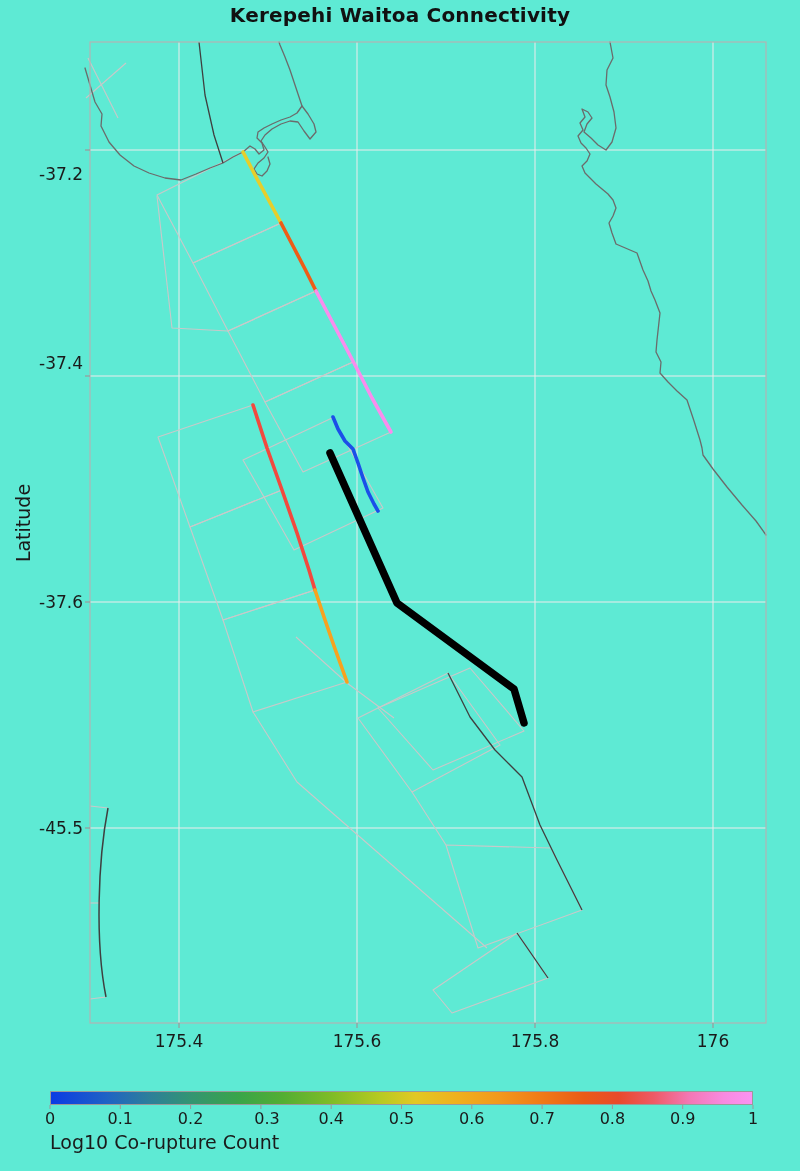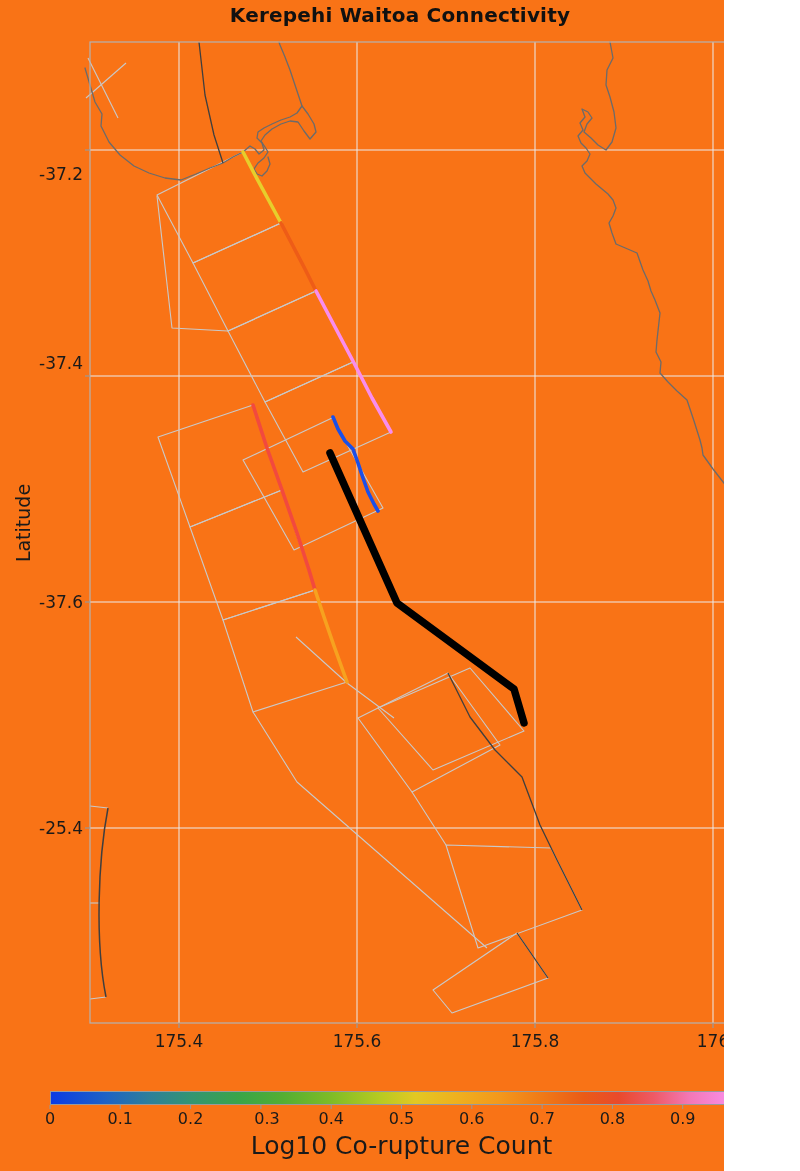--- a/index.html
+++ b/index.html
@@ -1,17 +1,17 @@
 <!DOCTYPE html>
 <html><head>
 <meta charset="utf-8">
 <style>
   html,body{margin:0;padding:0;background:#ffffff;}
   .fig{
-    position:relative;width:724px;height:1171px;background:#f97316;overflow:hidden;
+    position:relative;width:800px;height:1171px;background:#5eead4;overflow:hidden;
     font-family:"DejaVu Sans","Liberation Sans",sans-serif;color:#1a1a1a;
   }
   .title{
     position:absolute;top:3px;left:0;width:800px;text-align:center;
     font-size:20px;font-weight:bold;letter-spacing:.2px;color:#111;
   }
   svg{position:absolute;top:0;left:0;}
   .xlabel{
     position:absolute;top:1055px;left:90px;width:676px;text-align:center;
     font-size:19px;color:#1a1a1a;
@@ -20,22 +20,22 @@
     position:absolute;top:523px;left:-47px;width:140px;text-align:center;
     font-size:19px;color:#1a1a1a;transform:translateY(-50%) rotate(-90deg);
   }
   .tick{position:absolute;font-size:17px;color:#1a1a1a;white-space:nowrap;}
   .xtick{transform:translateX(-50%);top:1031px;}
   .ytick{transform:translateY(-50%);text-align:right;width:70px;}
   .cbwrap{position:absolute;left:50px;top:1091px;width:703px;height:14px;
     border:1px solid #9a9a9a;box-sizing:border-box;}
   .cbtick{position:absolute;top:1109px;font-size:16px;color:#1a1a1a;transform:translateX(-50%);}
   .cblabel{
-    position:absolute;top:1131px;left:50px;width:703px;text-align:center;
-    font-size:25px;color:#1a1a1a;
+    position:absolute;top:1131px;left:50px;width:703px;text-align:left;
+    font-size:19px;color:#1a1a1a;
   }
 </style>
 </head>
 <body>
 
 <div class="fig">
   <div class="title">Kerepehi Waitoa Connectivity</div>
 
   <svg id="map-svg" width="800" height="1171" viewBox="0 0 800 1171">
       <line x1="179" y1="42" x2="179" y2="1023" stroke="#ececec" stroke-width="1"></line>
@@ -106,21 +106,21 @@
   <div id="x-ticks">
       <div class="tick xtick" style="left: 179px;">175.4</div>
       <div class="tick xtick" style="left: 357px;">175.6</div>
       <div class="tick xtick" style="left: 535px;">175.8</div>
       <div class="tick xtick" style="left: 713px;">176</div>
     </div>
   <div id="y-ticks">
       <div class="tick ytick" style="left: 13px; top: 150px; margin-top: 24px;">-37.2</div>
       <div class="tick ytick" style="left: 13px; top: 363px;">-37.4</div>
       <div class="tick ytick" style="left: 13px; top: 602px;">-37.6</div>
-      <div class="tick ytick" style="left: 13px; top: 828px;">-25.4</div>
+      <div class="tick ytick" style="left: 13px; top: 828px;">-45.5</div>
     </div>
 
   <div class="ylabel">Latitude</div>
 
   <div class="cbwrap" id="colorbar" style="background: linear-gradient(to right, rgb(11, 59, 228) 0%, rgb(31, 99, 196) 8%, rgb(45, 127, 154) 14%, rgb(51, 149, 114) 20%, rgb(58, 165, 72) 27%, rgb(83, 174, 51) 33%, rgb(127, 188, 39) 40%, rgb(183, 202, 34) 47%, rgb(226, 200, 35) 52%, rgb(239, 176, 30) 58%, rgb(243, 152, 28) 64%, rgb(240, 122, 23) 70%, rgb(234, 91, 23) 76%, rgb(233, 74, 44) 81%, rgb(238, 90, 102) 86%, rgb(243, 119, 180) 91%, rgb(248, 138, 224) 96%, rgb(250, 147, 242) 100%);"></div>
   <div id="cb-ticks">
       <div class="cbtick" style="left: 50px;">0</div>
       <div class="cbtick" style="left: 120.3px;">0.1</div>
       <div class="cbtick" style="left: 190.6px;">0.2</div>
       <div class="cbtick" style="left: 267px;">0.3</div>

